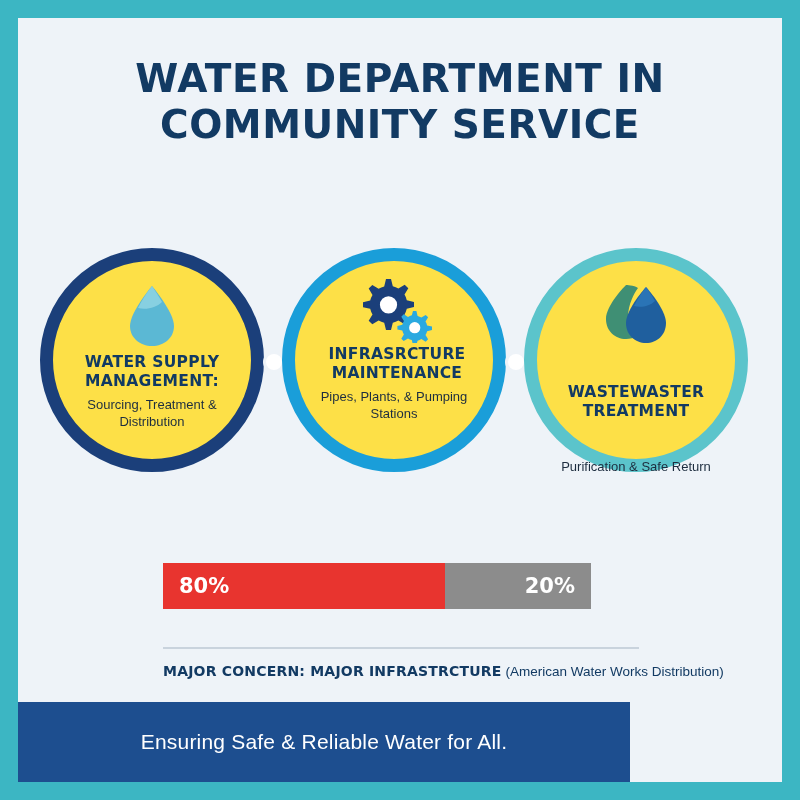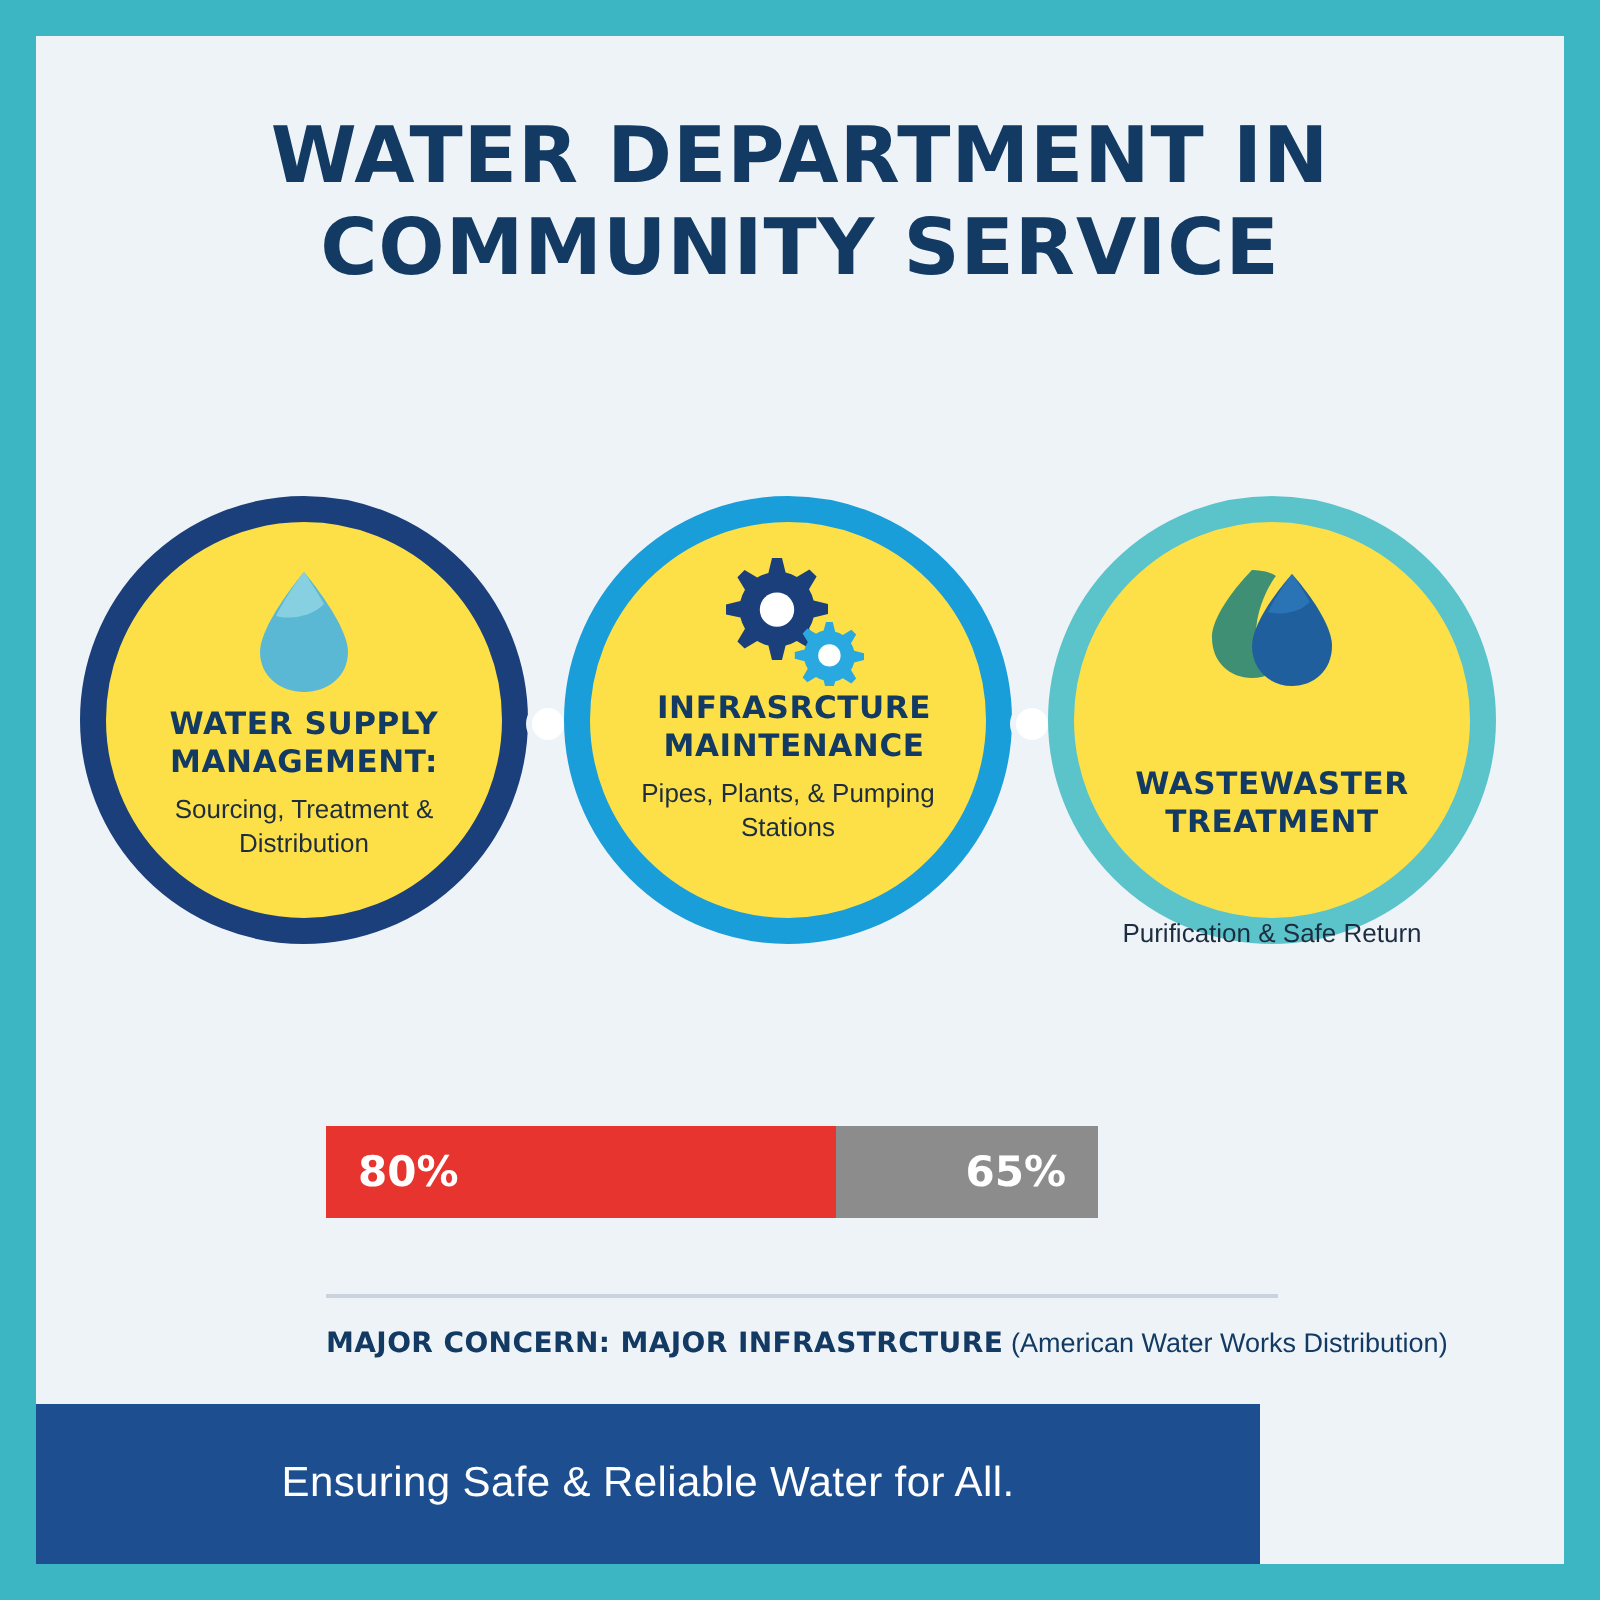--- a/index.html
+++ b/index.html
@@ -116,21 +116,21 @@
 
   
   .stat-wrap {
     position: absolute;
     left: 145px;
     top: 545px;
     width: 476px;
   }
   .stat-bar {
     display: flex;
-    width: 386px;
+    width: 428px;
     height: 46px;
     overflow: hidden;
   }
   .stat-seg {
     display: flex;
     align-items: center;
     color: #ffffff;
     font-weight: bold;
     font-size: 21px;
     font-family: "DejaVu Sans", sans-serif;
@@ -245,21 +245,21 @@
         </div>
         <div class="circle-heading">WASTEWASTER TREATMENT</div>
         <div class="circle-sub">Purification &amp; Safe Return</div>
       </div>
 
     </div>
 
     <div class="stat-wrap">
       <div class="stat-bar">
         <div class="stat-seg left">80%</div>
-        <div class="stat-seg right">65%</div>
+        <div class="stat-seg right">20%</div>
       </div>
       <div class="stat-rule"></div>
       <div class="stat-caption">
         <span class="strong">MAJOR CONCERN: MAJOR INFRASTRCTURE</span>
         <span class="source">(American Water Works Distribution)</span>
       </div>
     </div>
 
   </div>
 

